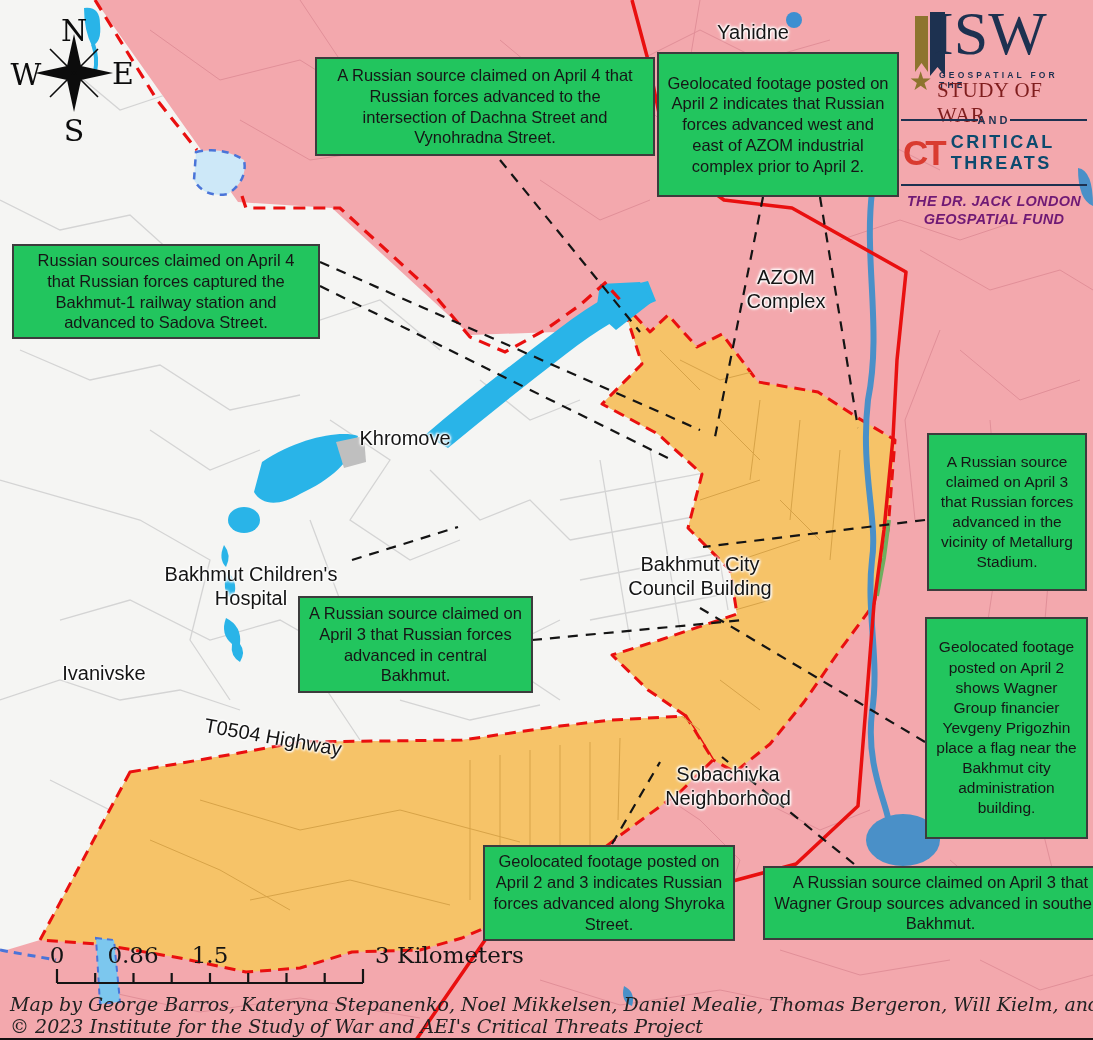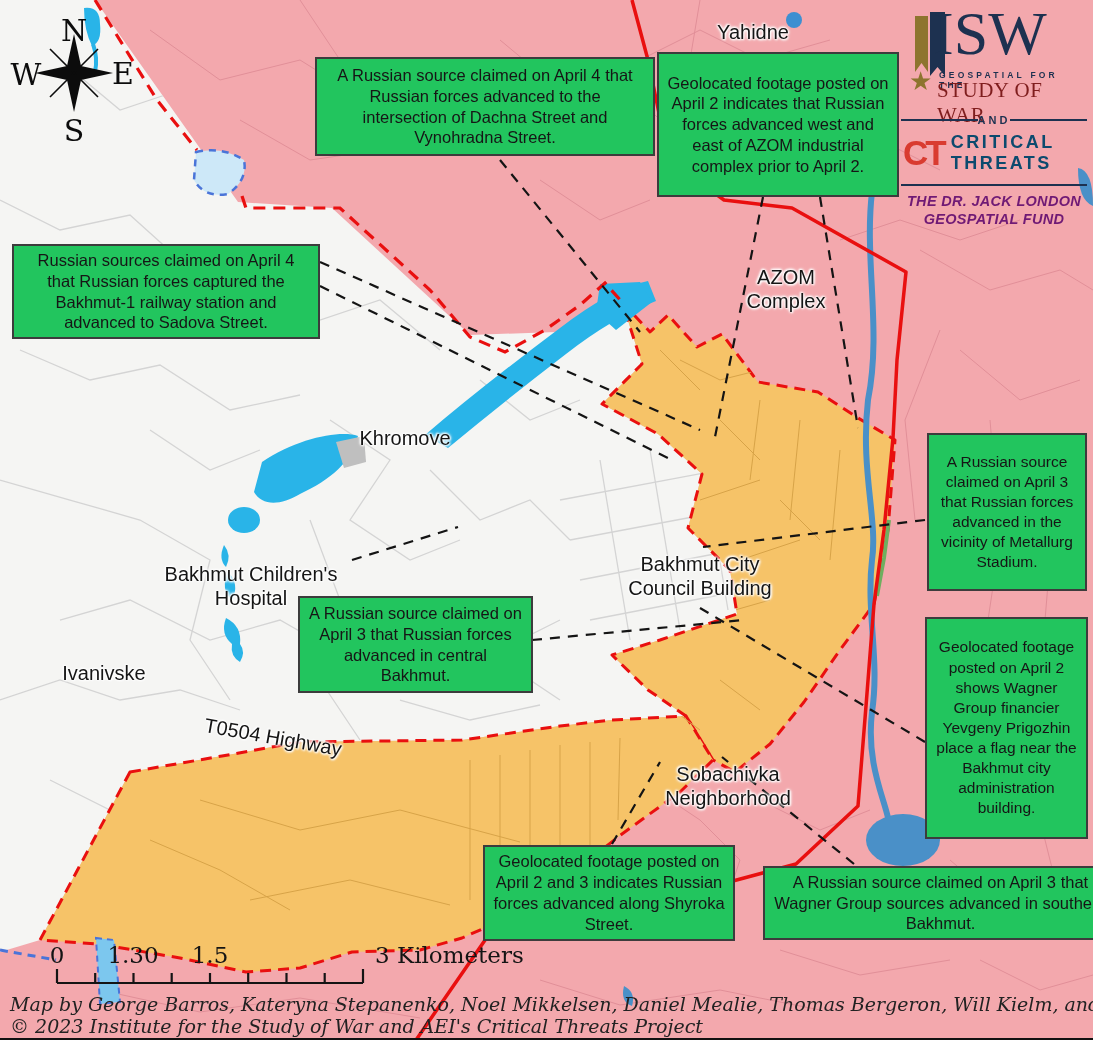--- a/index.html
+++ b/index.html
@@ -222,21 +222,21 @@
   <div class="callout" style="left:315px;top:57px;width:340px;height:99px;">A Russian source claimed on April 4 that Russian forces advanced to the intersection of Dachna Street and Vynohradna Street.</div>
   <div class="callout" style="left:657px;top:52px;width:242px;height:145px;">Geolocated footage posted on April 2 indicates that Russian forces advanced west and east of AZOM industrial complex prior to April 2.</div>
   <div class="callout" style="left:12px;top:228px;width:308px;height:95px;margin-top:16px;">Russian sources claimed on April 4 that Russian forces captured the Bakhmut-1 railway station and advanced to Sadova Street.</div>
   <div class="callout" style="left:298px;top:596px;width:235px;height:97px;">A Russian source claimed on April 3 that Russian forces advanced in central Bakhmut.</div>
   <div class="callout narrow" style="left:927px;top:433px;width:160px;height:158px;">A Russian source claimed on April 3 that Russian forces advanced in the vicinity of Metallurg Stadium.</div>
   <div class="callout narrow" style="left:925px;top:617px;width:163px;height:222px;">Geolocated footage posted on April 2 shows Wagner Group financier Yevgeny Prigozhin place a flag near the Bakhmut city administration building.</div>
   <div class="callout" style="left:483px;top:845px;width:252px;height:96px;">Geolocated footage posted on April 2 and 3 indicates Russian forces advanced along Shyroka Street.</div>
   <div class="callout" style="left:763px;top:866px;width:356px;height:74px;padding-left:7px;">A Russian source claimed on April 3 that Wagner Group sources advanced in southern Bakhmut.</div>
 
   <div class="scale-label" style="left:57px;top:942px;">0</div>
-  <div class="scale-label" style="left:133px;top:942px;">1.30</div>
+  <div class="scale-label" style="left:133px;top:942px;">0.86</div>
   <div class="scale-label" style="left:210px;top:942px;">1.5</div>
   <div class="scale-label end" style="left:375px;top:942px;">3 Kilometers</div>
 
   <div class="credits" style="top:993px;">Map by George Barros, Kateryna Stepanenko, Noel Mikkelsen, Daniel Mealie, Thomas Bergeron, Will Kielm, and Mitchell Belcher</div>
   <div class="credits" style="top:1015px;">© 2023 Institute for the Study of War and AEI's Critical Threats Project</div>
 
   <div class="logo">
     <div class="ribbon2"></div>
     <div class="ribbon"></div>
     <div class="star">★</div>

